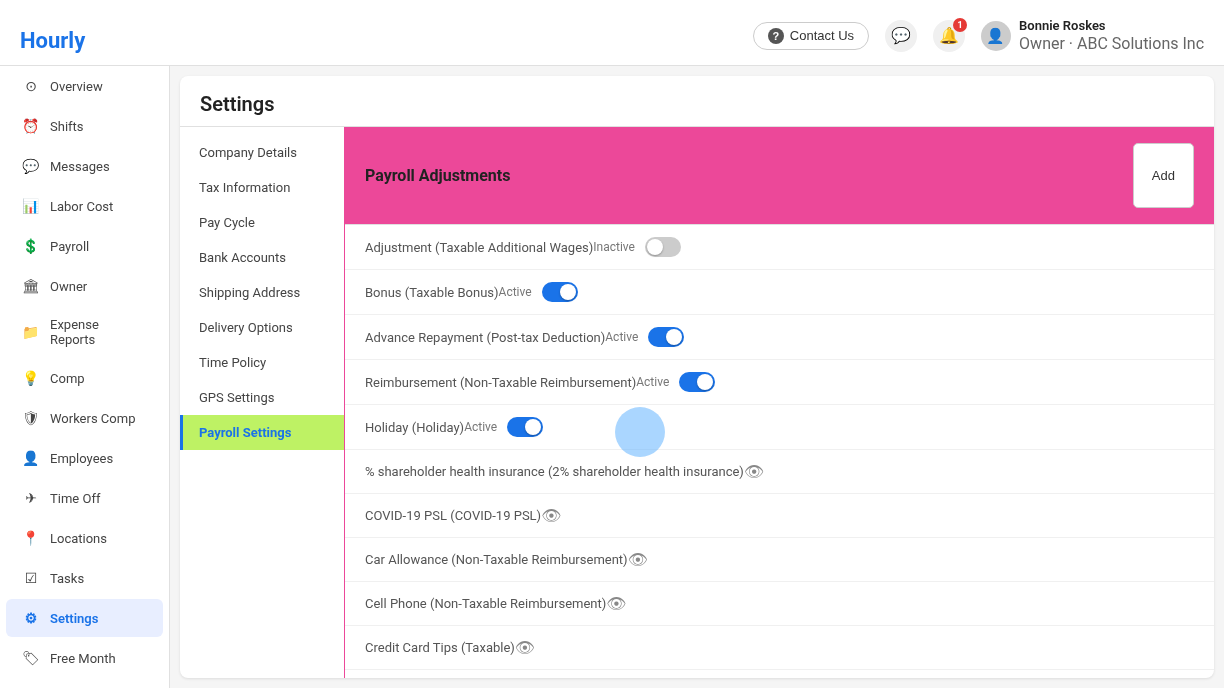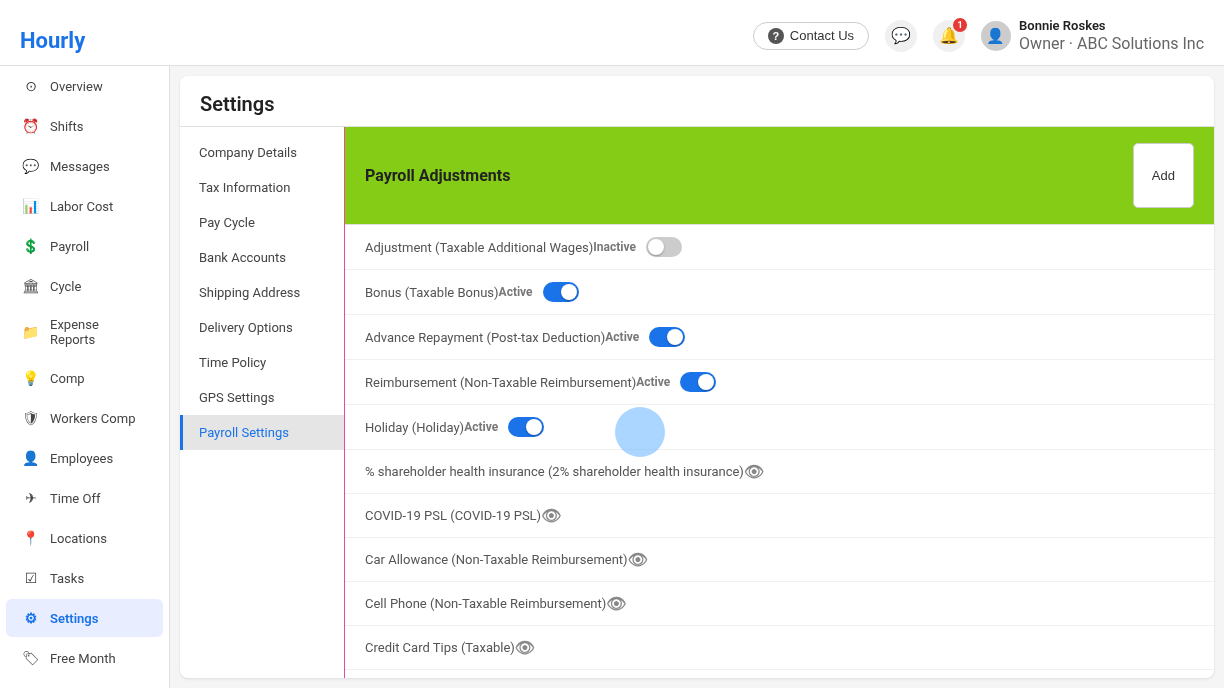--- a/index.html
+++ b/index.html
@@ -29,30 +29,30 @@
 
     
     .content-area { flex: 1; display: flex; flex-direction: column; overflow: hidden; background: #f5f5f5; }
     .settings-wrapper { flex: 1; display: flex; flex-direction: column; overflow: hidden; background: #fff; margin: 10px; border-radius: 8px; box-shadow: 0 1px 3px rgba(0,0,0,0.1); }
     .settings-title { padding: 16px 20px 10px; font-size: 20px; font-weight: 600; color: #222; border-bottom: 1px solid #e0e0e0; }
 
     
     .settings-inner { display: flex; flex: 1; overflow: hidden; }
     .settings-nav { width: 165px; border-right: 1px solid #ec4899; overflow-y: auto; flex-shrink: 0; padding: 8px 0; }
     .settings-nav-item { padding: 10px 16px; font-size: 13px; color: #444; cursor: pointer; border-left: 3px solid transparent; }
-    .settings-nav-item.active { color: #1a73e8; font-weight: 400; border-left: 3px solid #1a73e8; background: #e5e5e5; }
+    .settings-nav-item.active { color: #1a73e8; font-weight: 700; border-left: 3px solid #1a73e8; background: #bef264; }
 
     
     .payroll-panel { flex: 1; overflow-y: auto; padding: 0; position: relative; }
-    .payroll-header { display: flex; align-items: center; justify-content: space-between; padding: 16px 20px; border-bottom: 1px solid #e0e0e0; position: sticky; top: 0; background: #84cc16; z-index: 5; }
+    .payroll-header { display: flex; align-items: center; justify-content: space-between; padding: 16px 20px; border-bottom: 1px solid #e0e0e0; position: sticky; top: 0; background: #ec4899; z-index: 5; }
     .payroll-header-title { font-size: 16px; font-weight: 700; color: #222; }
     .add-btn { border: 1px solid #ccc; background: #fff; padding: 24px 18px; border-radius: 5px; font-size: 13px; cursor: pointer; color: #333; }
     .adjustment-row { display: flex; align-items: center; padding: 12px 20px; border-bottom: 1px solid #f0f0f0; }
     .adjustment-name { font-size: 13px; color: #555; }
-    .adjustment-right { display: flex; align-items: center; gap: 10px; font-weight: bold; }
+    .adjustment-right { display: flex; align-items: center; gap: 10px; }
     .status-label { font-size: 12px; color: #777; }
     .toggle { width: 36px; height: 20px; border-radius: 10px; cursor: pointer; display: flex; align-items: center; padding: 2px; transition: background 0.2s; flex-shrink: 0; }
     .toggle.on { background: #1a73e8; justify-content: flex-end; }
     .toggle.off { background: #ccc; justify-content: flex-start; }
     .toggle-knob { width: 16px; height: 16px; border-radius: 50%; background: #fff; box-shadow: 0 1px 2px rgba(0,0,0,0.3); }
     .eye-icon { font-size: 16px; color: #888; cursor: pointer; }
 
     
     .cursor-overlay { position: absolute; width: 50px; height: 50px; background: rgba(100, 180, 255, 0.55); border-radius: 50%; pointer-events: none; z-index: 999; top: 280px; left: 270px; }
 
@@ -108,21 +108,21 @@
       <div class="sidebar-item">
         <span class="sidebar-icon">📊</span>
         <span>Labor Cost</span>
       </div>
       <div class="sidebar-item">
         <span class="sidebar-icon">💲</span>
         <span>Payroll</span>
       </div>
       <div class="sidebar-item">
         <span class="sidebar-icon">🏛</span>
-        <span>Cycle</span>
+        <span>Owner</span>
       </div>
       <div class="sidebar-item">
         <span class="sidebar-icon">📁</span>
         <span>Expense Reports</span>
       </div>
       <div class="sidebar-item">
         <span class="sidebar-icon">💡</span>
         <span>Comp</span>
       </div>
       <div class="sidebar-item">

